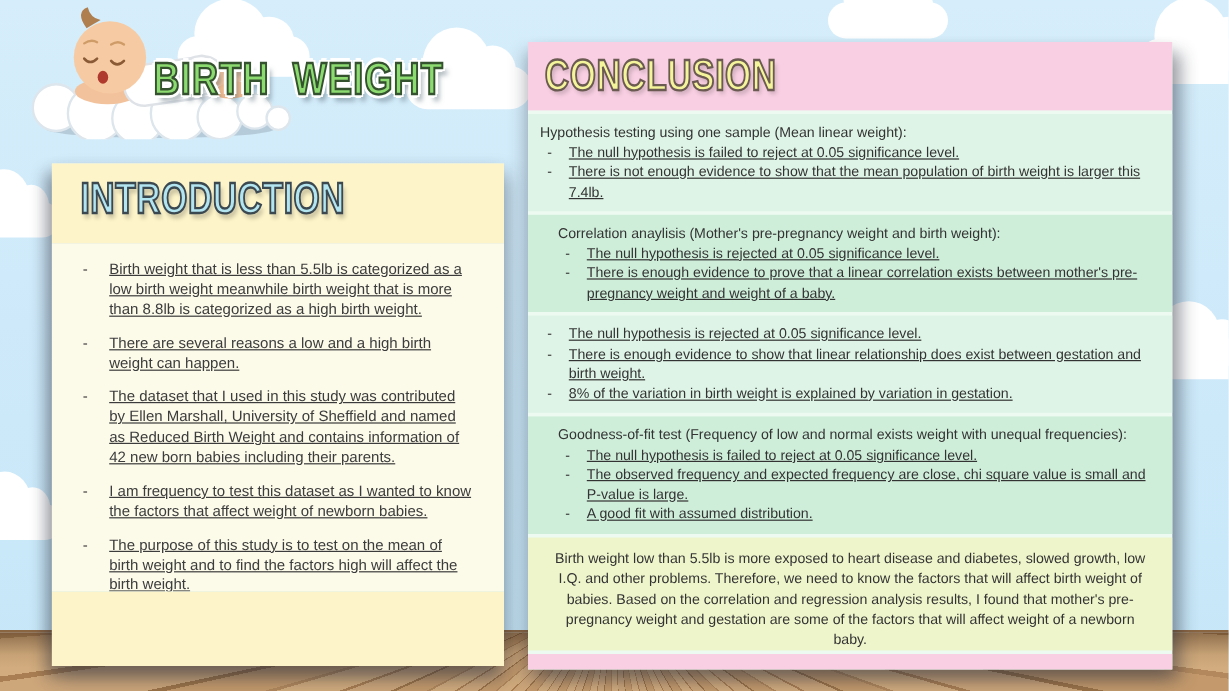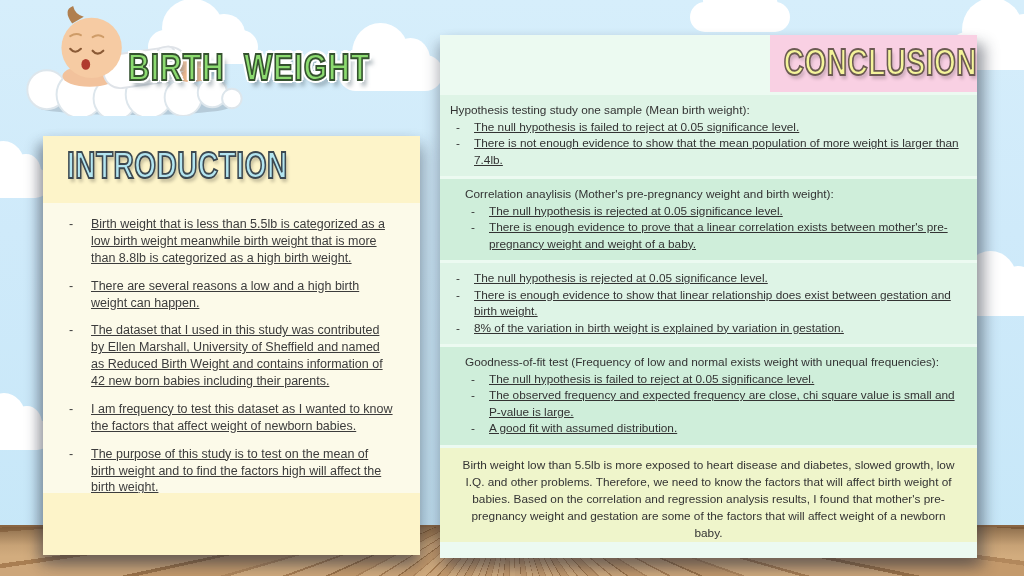--- a/index.html
+++ b/index.html
@@ -44,21 +44,21 @@
     font-size:12.5px; line-height:1.35; color:#3c3c3c; overflow:hidden; }
   .intro-footer { height:62px; flex:0 0 auto; background:#fdf4c9; }
 
   .bullet { display:flex; margin-bottom:11px; }
   .bullet .dash { flex:0 0 22px; }
   .bullet .txt { flex:1 1 auto;text-decoration:underline; }
 
   
   .conclusion-card { position:absolute; left:440px; top:35px; width:537px; height:523px;
     display:flex; flex-direction:column; gap:3px; background:#ecfaf1; overflow:hidden;
-    box-shadow:8px 9px 13px rgba(40,45,60,.42), -4px 8px 12px rgba(40,45,60,.25);align-items:flex-end; }
+    box-shadow:8px 9px 13px rgba(40,45,60,.42), -4px 8px 12px rgba(40,45,60,.25); }
   .conclusion-header { height:57px; flex:0 0 auto; background:#f9d0e3; padding:12px 0 0 14px; box-sizing:border-box; }
   .c-block { flex:0 0 auto; padding:7px 10px 8px 10px; font-size:11.8px; line-height:1.4; color:#333; box-sizing:border-box; }
   .c-block.shade-light { background:#def4e6; }
   .c-block.shade-dark { background:#cfeeda;padding-left:25px; }
   .c-block .bullet { margin-bottom:0; }
   .c-block .bullet .dash { flex:0 0 24px; padding-left:6px; box-sizing:border-box; }
   .c-summary { flex:1 1 auto; min-height:0; background:#eff5cb; padding:9px 16px; box-sizing:border-box;
     font-size:11.8px; line-height:1.45; color:#333; text-align:center; overflow:hidden; }
   .c-footer { height:13px; flex:0 0 auto; background:#f9d0e3; }
 
@@ -138,28 +138,28 @@
     </div>
     <div class="intro-footer"></div>
   </section>
 
   <section class="conclusion-card">
     <div class="conclusion-header">
       <span class="display conclusion-title">CONCLUSION</span>
     </div>
 
     <div class="c-block shade-light">
-      <div>Hypothesis testing study one sample (Mean birth weight):</div>
+      <div>Hypothesis testing using one sample (Mean linear weight):</div>
       <div class="bullet">
         <span class="dash">-</span>
         <span class="txt">The null hypothesis is failed to reject at 0.05 significance level.</span>
       </div>
       <div class="bullet">
         <span class="dash">-</span>
-        <span class="txt">There is not enough evidence to show that the mean population of more weight is larger than 7.4lb.</span>
+        <span class="txt">There is not enough evidence to show that the mean population of birth weight is larger this 7.4lb.</span>
       </div>
     </div>
 
     <div class="c-block shade-dark">
       <div>Correlation anaylisis (Mother's pre-pregnancy weight and birth weight):</div>
       <div class="bullet">
         <span class="dash">-</span>
         <span class="txt">The null hypothesis is rejected at 0.05 significance level.</span>
       </div>
       <div class="bullet">

